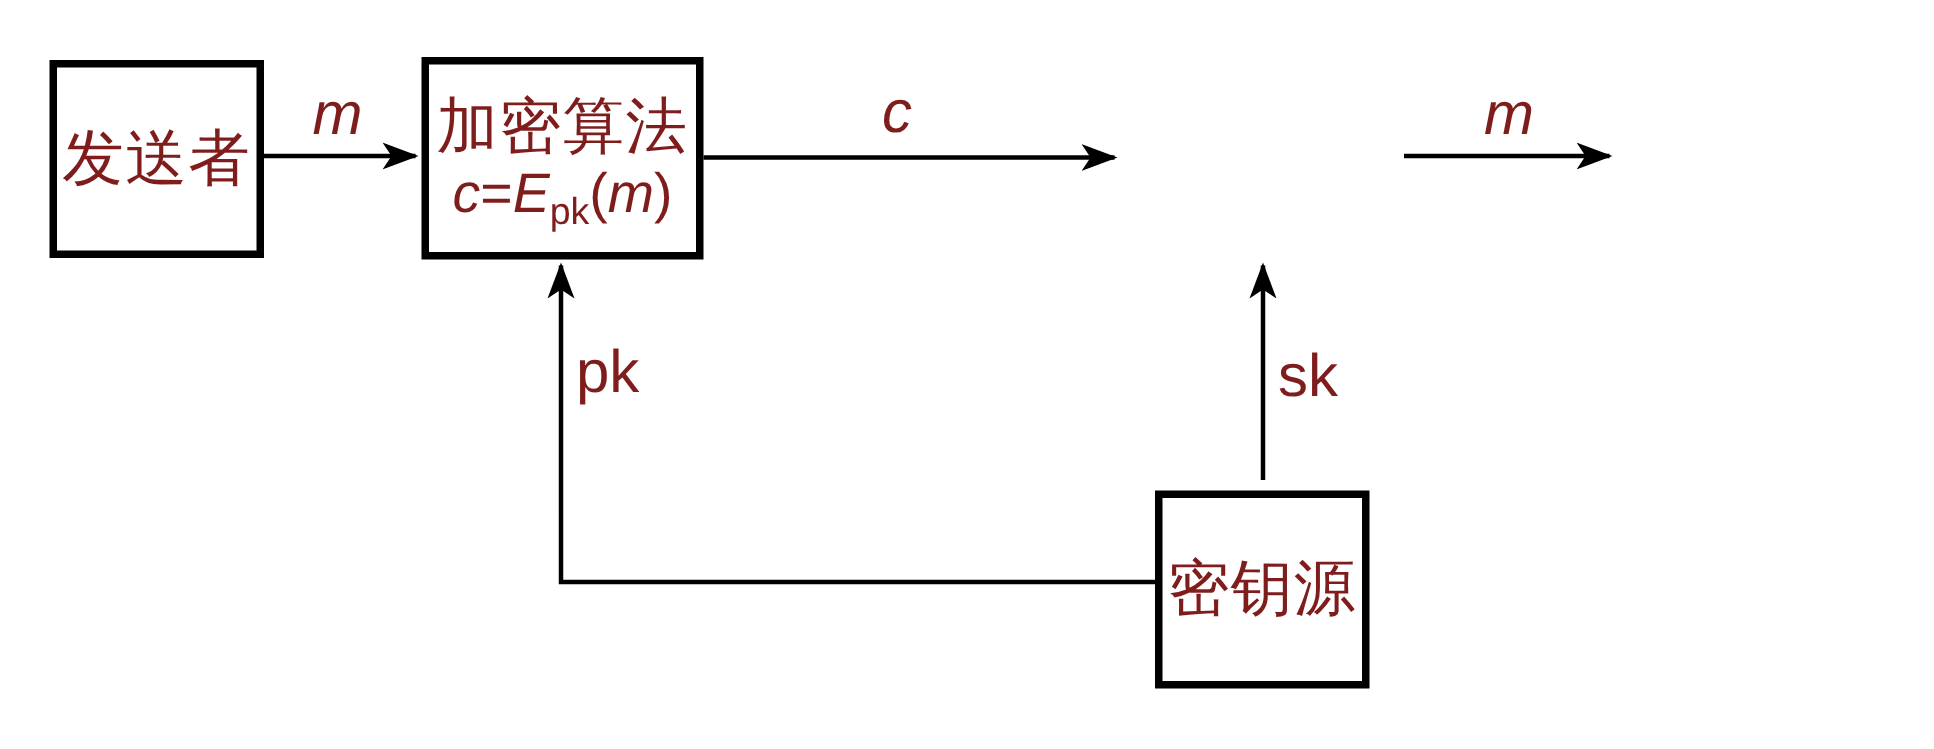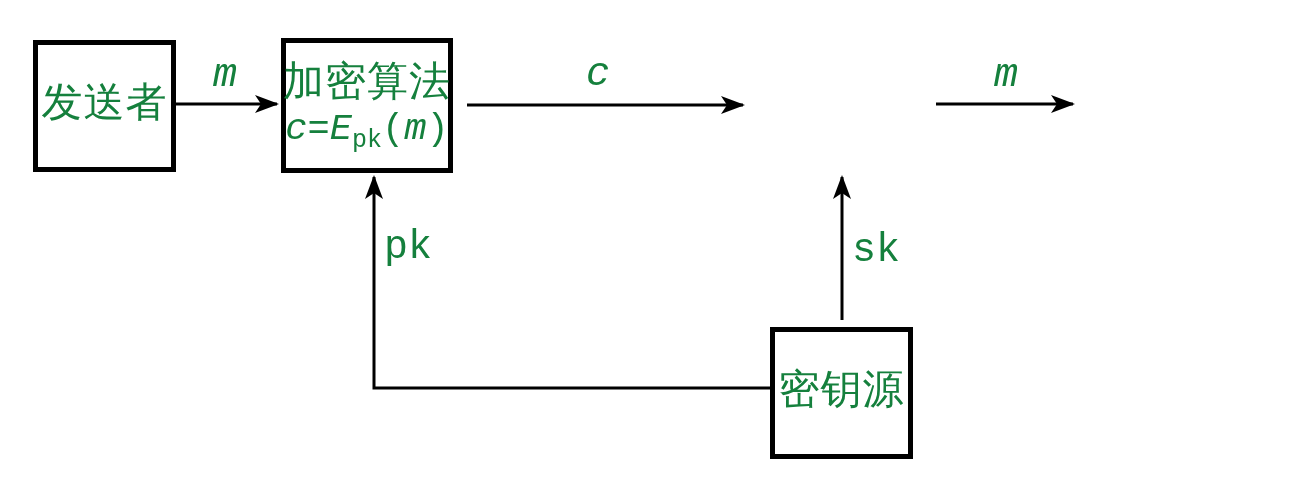--- a/index.html
+++ b/index.html
@@ -5,22 +5,22 @@
   html, body {
     margin: 0;
     padding: 0;
     background: #ffffff;
   }
   .canvas {
     position: relative;
     width: 1289px;
     height: 499px;
     background: #ffffff;
-    color: #15803d;
-    font-family: Liberation Mono, monospace;
+    color: #7f1d1d;
+    font-family: Liberation Sans, sans-serif;
     overflow: hidden;
   }
   svg.edges {
     position: absolute;
     left: 0;
     top: 0;
     width: 1289px;
     height: 499px;
     pointer-events: none;
   }
@@ -78,21 +78,21 @@
     <line x1="467" y1="105" x2="743" y2="105" stroke="#000000" stroke-width="3" marker-end="url(#arrowhead)"></line>
     <line x1="936" y1="104" x2="1073" y2="104" stroke="#000000" stroke-width="3" marker-end="url(#arrowhead)"></line>
     <polyline points="770,388 374,388 374,177" fill="none" stroke="#000000" stroke-width="3" marker-end="url(#arrowhead)"></polyline>
     <line x1="842" y1="320" x2="842" y2="177" stroke="#000000" stroke-width="3" marker-end="url(#arrowhead)"></line>
   </svg>
 
   <div class="box" style="left:33px; top:40px; width:143px; height:132px;">
     <div class="box-title">发送者</div>
   </div>
 
-  <div class="box" style="left:281px; top:38px; width:172px; height:135px;">
+  <div class="box" style="left:281px; top:38px; width:188px; height:135px;">
     <div class="box-title">加密算法</div>
     <div class="formula"><span class="var">c</span><span>=</span><span class="var">E</span><sub>pk</sub><span>(</span><span class="var">m</span><span>)</span></div>
   </div>
 
 
 
   <div class="box" style="left:770px; top:327px; width:143px; height:132px;">
     <div class="box-title">密钥源</div>
   </div>
 

